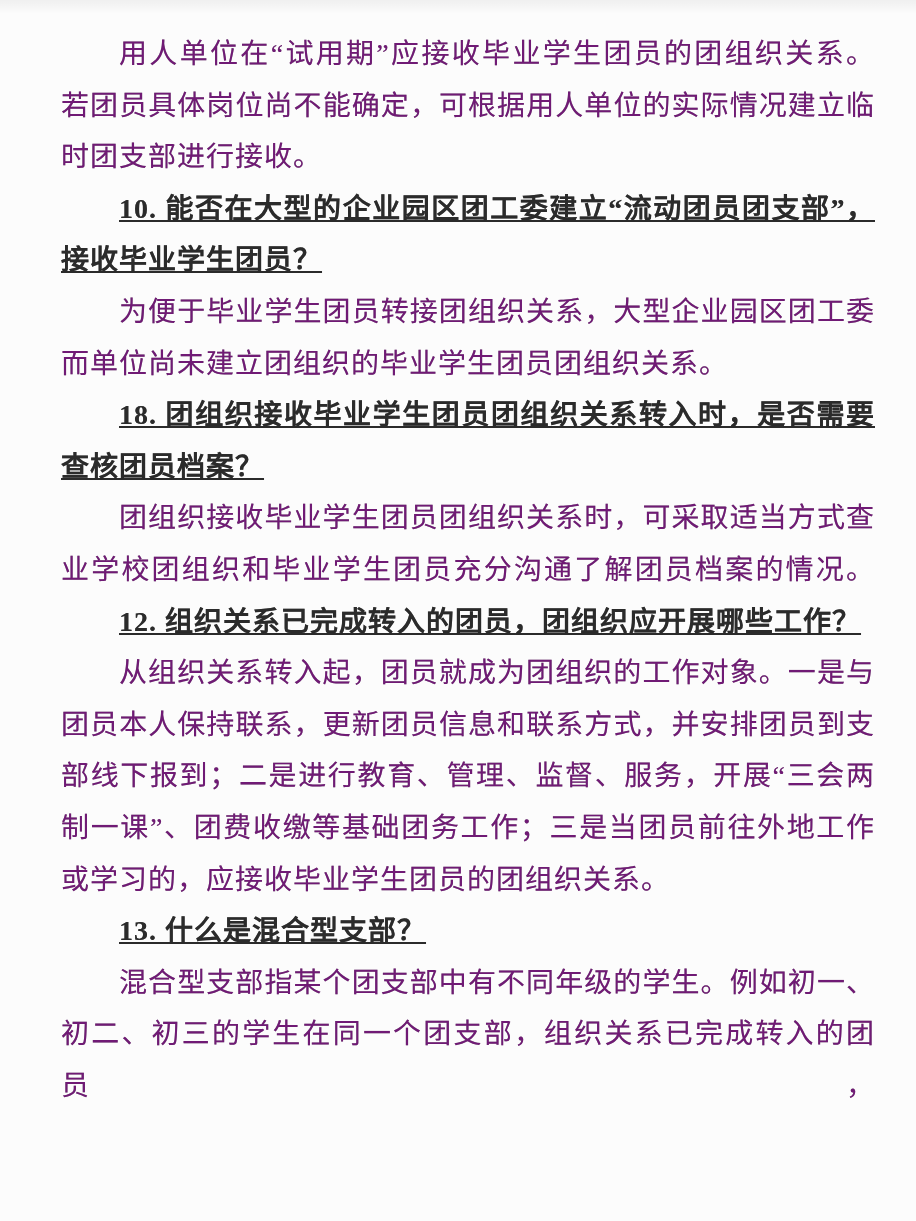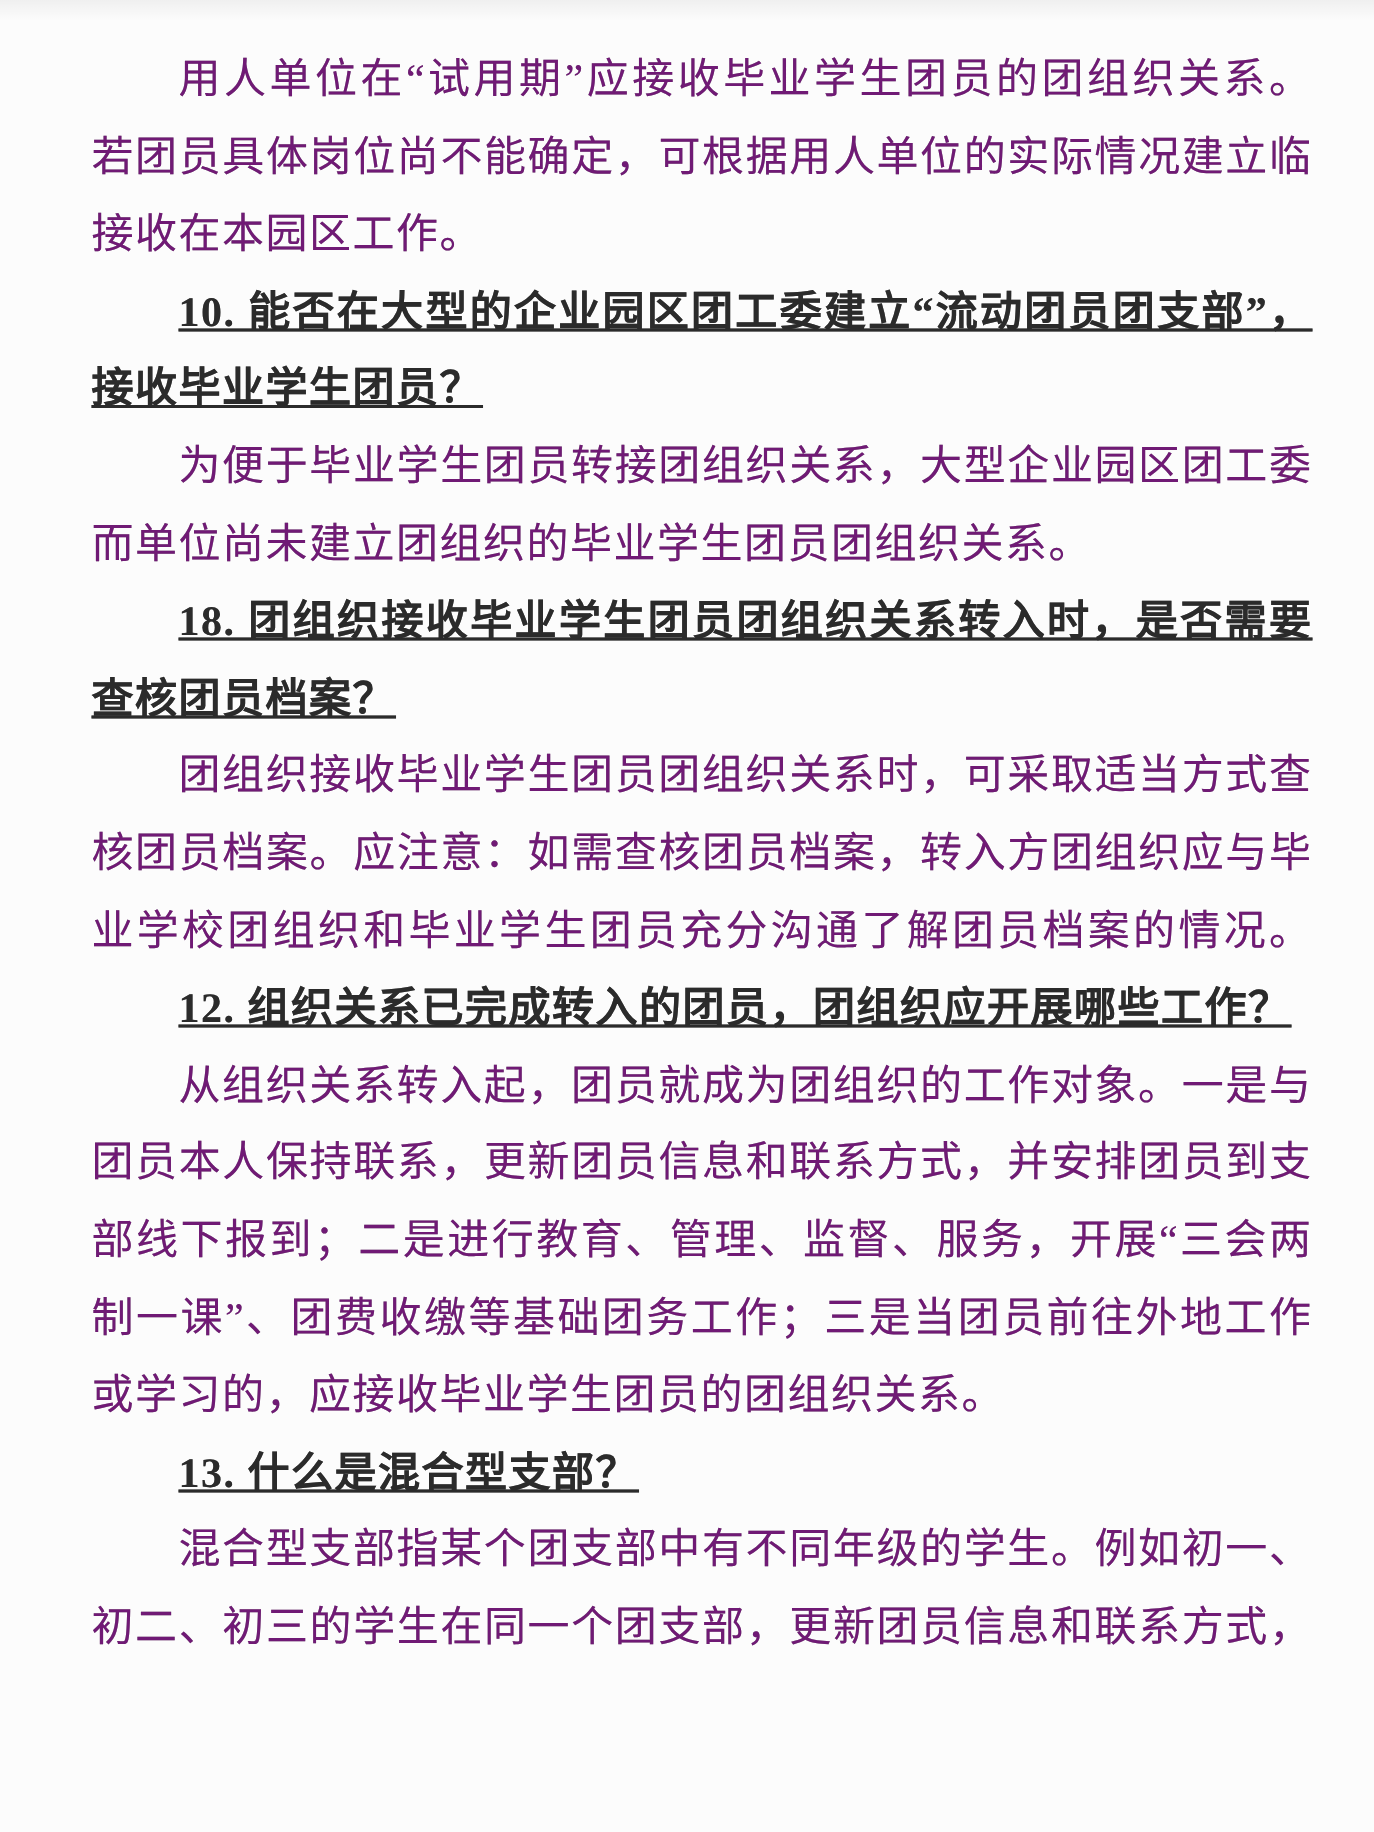--- a/index.html
+++ b/index.html
@@ -60,49 +60,48 @@
 </style>
 </head>
 <body>
 
 <div class="scan-edge"></div>
 
 <div class="doc-body">
     <div class="paragraph answer">
       <div class="line fill indent">用人单位在“试用期”应接收毕业学生团员的团组织关系。</div>
       <div class="line fill">若团员具体岗位尚不能确定，可根据用人单位的实际情况建立临</div>
-      <div class="line">接收在本园区工作。</div>
+      <div class="line">时团支部进行接收。</div>
     </div>
     <div class="paragraph question">
       <div class="line fill indent">10. 能否在大型的企业园区团工委建立“流动团员团支部”，</div>
       <div class="line">接收毕业学生团员？</div>
     </div>
     <div class="paragraph answer">
       <div class="line fill indent">为便于毕业学生团员转接团组织关系，大型企业园区团工委</div>
       <div class="line">而单位尚未建立团组织的毕业学生团员团组织关系。</div>
     </div>
     <div class="paragraph question">
       <div class="line fill indent">18. 团组织接收毕业学生团员团组织关系转入时，是否需要</div>
       <div class="line">查核团员档案？</div>
     </div>
     <div class="paragraph answer">
       <div class="line fill indent">团组织接收毕业学生团员团组织关系时，可采取适当方式查</div>
-      <div class="line fill">核团员档案。应注意：如需查核团员档案，转入方团组织应与毕</div>
       <div class="line fill">业学校团组织和毕业学生团员充分沟通了解团员档案的情况。</div>
     </div>
     <div class="paragraph question">
       <div class="line indent">12. 组织关系已完成转入的团员，团组织应开展哪些工作？</div>
     </div>
     <div class="paragraph answer">
       <div class="line fill indent">从组织关系转入起，团员就成为团组织的工作对象。一是与</div>
       <div class="line fill">团员本人保持联系，更新团员信息和联系方式，并安排团员到支</div>
       <div class="line fill">部线下报到；二是进行教育、管理、监督、服务，开展“三会两</div>
       <div class="line fill">制一课”、团费收缴等基础团务工作；三是当团员前往外地工作</div>
       <div class="line">或学习的，应接收毕业学生团员的团组织关系。</div>
     </div>
     <div class="paragraph question">
       <div class="line indent">13. 什么是混合型支部？</div>
     </div>
     <div class="paragraph answer">
       <div class="line fill indent">混合型支部指某个团支部中有不同年级的学生。例如初一、</div>
-      <div class="line fill">初二、初三的学生在同一个团支部，更新团员信息和联系方式，</div>
+      <div class="line fill">初二、初三的学生在同一个团支部，组织关系已完成转入的团员，</div>
     </div>
   </div>
 
 </body></html>

